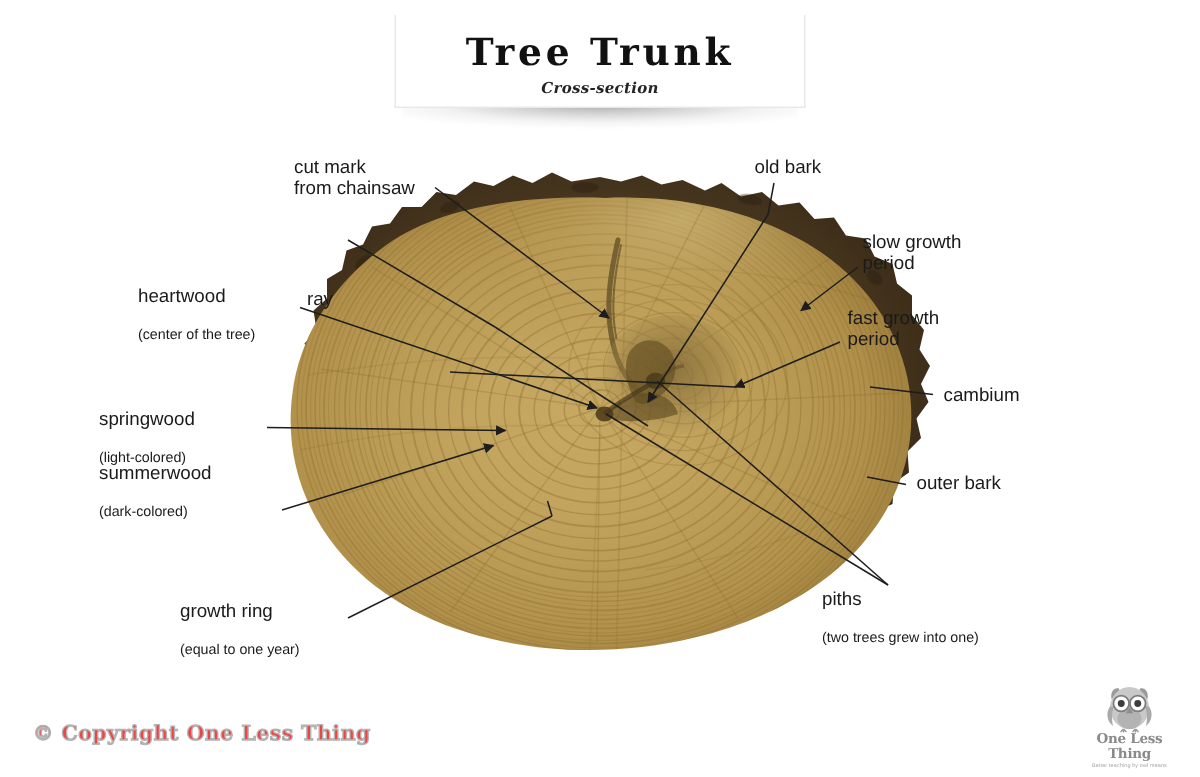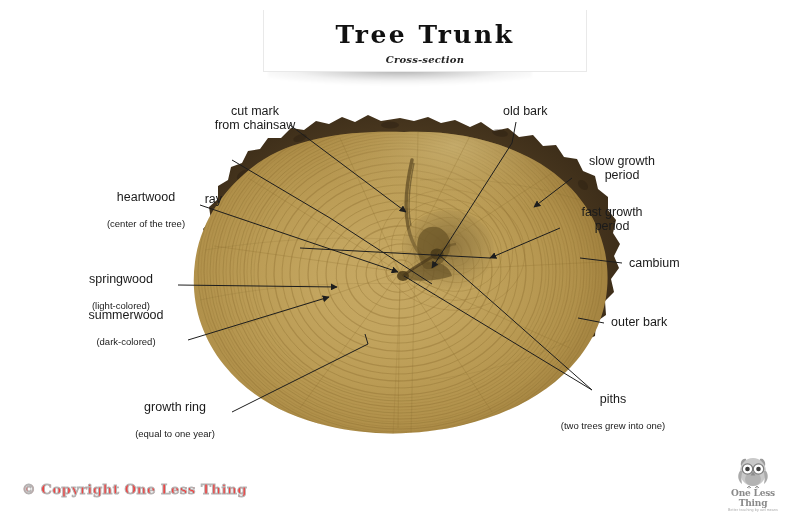--- a/index.html
+++ b/index.html
@@ -17,21 +17,21 @@
     height: 518px;
     background: #ffffff;
     overflow: hidden;
   }
 
   
   #title-banner {
     position: absolute;
     left: 263px;
     top: 10px;
-    width: 324px;
+    width: 274px;
     height: 62px;
     background: #ffffff;
     border: 1px solid #e9e9e9;
     border-top: none;
     box-sizing: border-box;
     z-index: 6;
     display: flex;
     flex-direction: column;
     align-items: center;
     justify-content: center;
@@ -77,21 +77,21 @@
   }
   .label .main {
     font-size: 12.5px;
     display: block;
   }
   .label .sub {
     font-size: 9.5px;
     display: block;
     margin-top: 15px;
   }
-  .label.ctr { text-align: center; }
+  .label.ctr { }
   .label.rgt { text-align: right; }
   .label.lft { text-align: left; }
 
   
   #trunk-layer, #leader-layer {
     position: absolute;
     left: 0; top: 0;
     width: 800px;
     height: 518px;
   }

